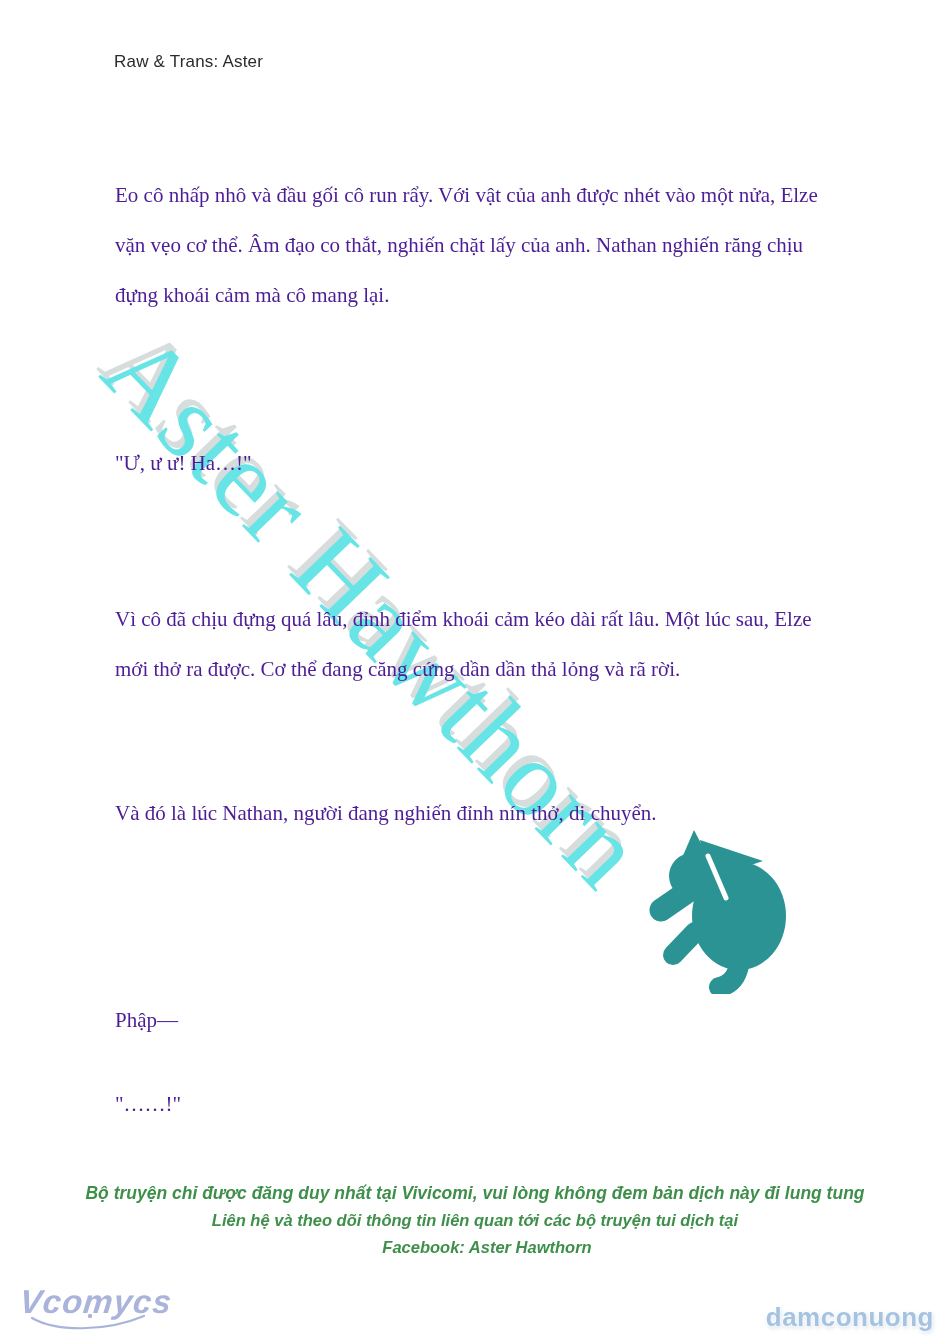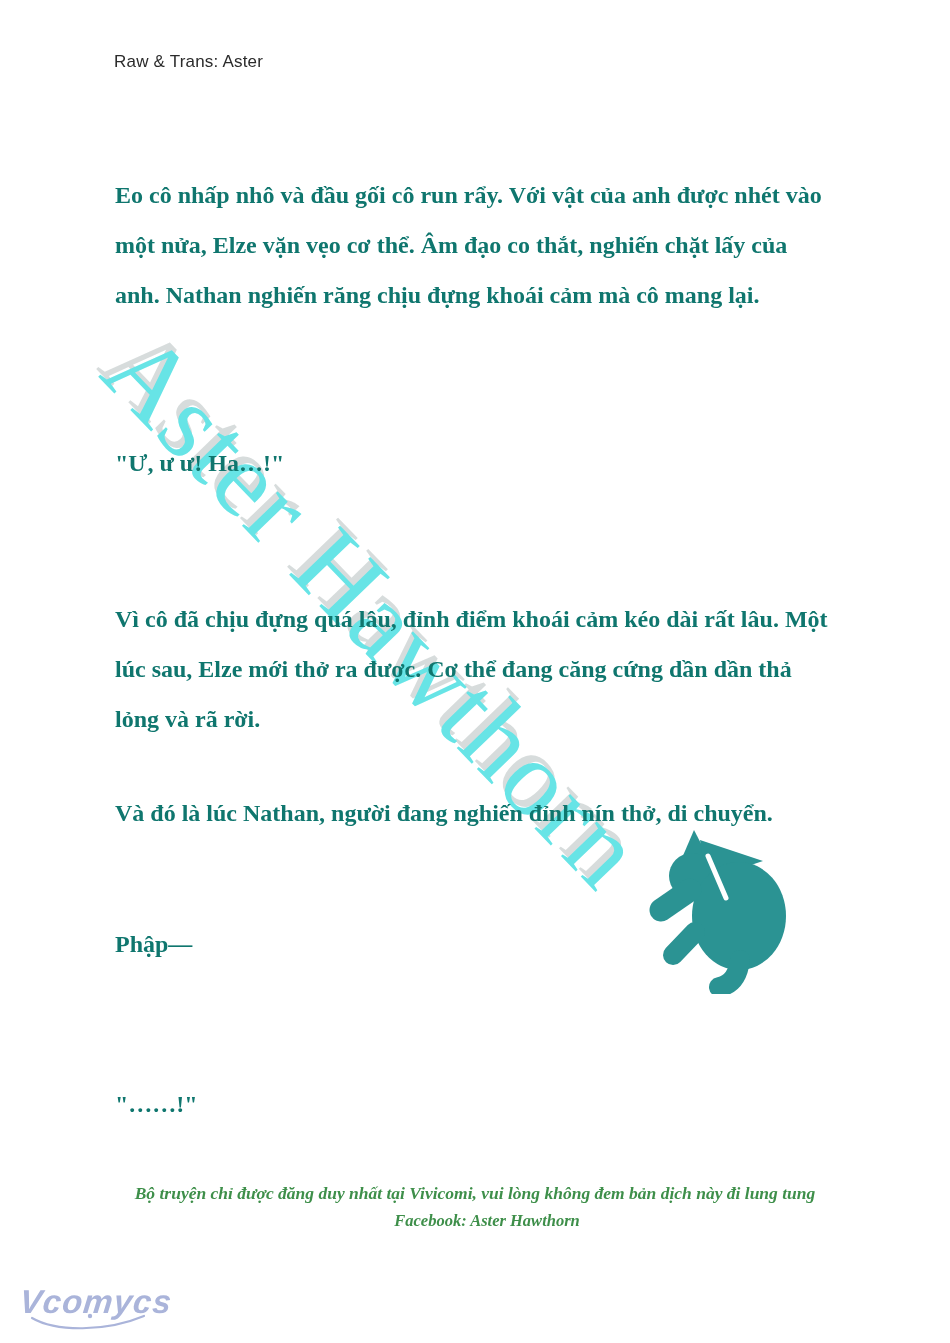--- a/index.html
+++ b/index.html
@@ -12,46 +12,46 @@
     font-family:"Liberation Serif","DejaVu Serif",serif;
   }
   .credit{
     position:absolute;left:114px;top:52px;
     font-family:"Liberation Sans","DejaVu Sans",sans-serif;
     font-size:17px;color:#2b2b2b;letter-spacing:.2px;
     z-index:3;
   }
   .bodytext p{
     position:absolute;left:115px;width:722px;
-    font-size:24px;line-height:50px;color:#0f766e;
-    margin:0;z-index:3;font-weight:bold;
+    font-size:21px;line-height:50px;color:#4c1d95;
+    margin:0;z-index:3;
   }
   .p1{top:170px;}
   .p2{top:438px;}
   .p3{top:594px;}
   .p4{top:788px;}
-  .p5{top:919px;}
+  .p5{top:995px;}
   .p6{top:1079px;}
 
   .watermark{
     position:absolute;left:168px;top:308px;
     font-size:108px;letter-spacing:2px;
     color:var(--watermark_cyan,#5fe3e5);
     text-shadow:-7px -4px 0 rgba(150,162,162,.40);
     transform:rotate(46deg);transform-origin:left top;
     white-space:nowrap;z-index:1;opacity:.95;
     font-family:"Liberation Serif","DejaVu Serif",serif;
   }
   .cat{
     position:absolute;left:642px;top:814px;width:150px;height:180px;z-index:2;
   }
   .footer{
     position:absolute;left:0;top:1180px;width:950px;
     text-align:center;
-    font-family:Liberation Serif, serif;
+    font-family:Liberation Sans, sans-serif;
     font-style:italic;font-weight:bold;
     color:var(--footer_green,#3e8f4a);
     z-index:3;
   }
   .footer .f1{font-size:17.5px;line-height:27px;margin:0;}
   .footer .f2{font-size:16.5px;line-height:27px;margin:0;}
   .footer .f3{font-size:16.5px;line-height:27px;margin:0;padding-left:24px;}
 
   .vlogo{
     position:absolute;left:20px;top:1284px;width:150px;height:52px;z-index:3;
@@ -101,25 +101,27 @@
     <p class="p1">Eo cô nhấp nhô và đầu gối cô run rẩy. Với vật của anh được nhét vào một nửa, Elze vặn vẹo cơ thể. Âm đạo co thắt, nghiến chặt lấy của anh. Nathan nghiến răng chịu đựng khoái cảm mà cô mang lại.</p>
     <p class="p2">"Ư, ư ư! Ha…!"</p>
     <p class="p3">Vì cô đã chịu đựng quá lâu, đỉnh điểm khoái cảm kéo dài rất lâu. Một lúc sau, Elze mới thở ra được. Cơ thể đang căng cứng dần dần thả lỏng và rã rời.</p>
     <p class="p4">Và đó là lúc Nathan, người đang nghiến đỉnh nín thở, di chuyển.</p>
     <p class="p5">Phập—</p>
     <p class="p6">"……!"</p>
   </div>
 
   <div class="footer">
     <p class="f1">Bộ truyện chỉ được đăng duy nhất tại Vivicomi, vui lòng không đem bản dịch này đi lung tung</p>
+    <p class="f2">Liên hệ và theo dõi thông tin liên quan tới các bộ truyện tui dịch tại</p>
     <p class="f3">Facebook: Aster Hawthorn</p>
   </div>
 
   <div class="vlogo">
     <span class="vtext">Vcomycs</span>
     <svg width="140" height="24" viewBox="0 0 140 24" aria-hidden="true">
       <path d="M6,6 C30,20 80,20 118,4" fill="none" stroke="var(--logo_blue,#aab4da)" stroke-width="2.2" stroke-linecap="round"></path>
       <circle cx="64" cy="4" r="2.2" fill="var(--logo_blue,#aab4da)"></circle>
     </svg>
   </div>
 
+  <div class="corner-mark">damconuong</div>
 
 </div>
 
 </body></html>

